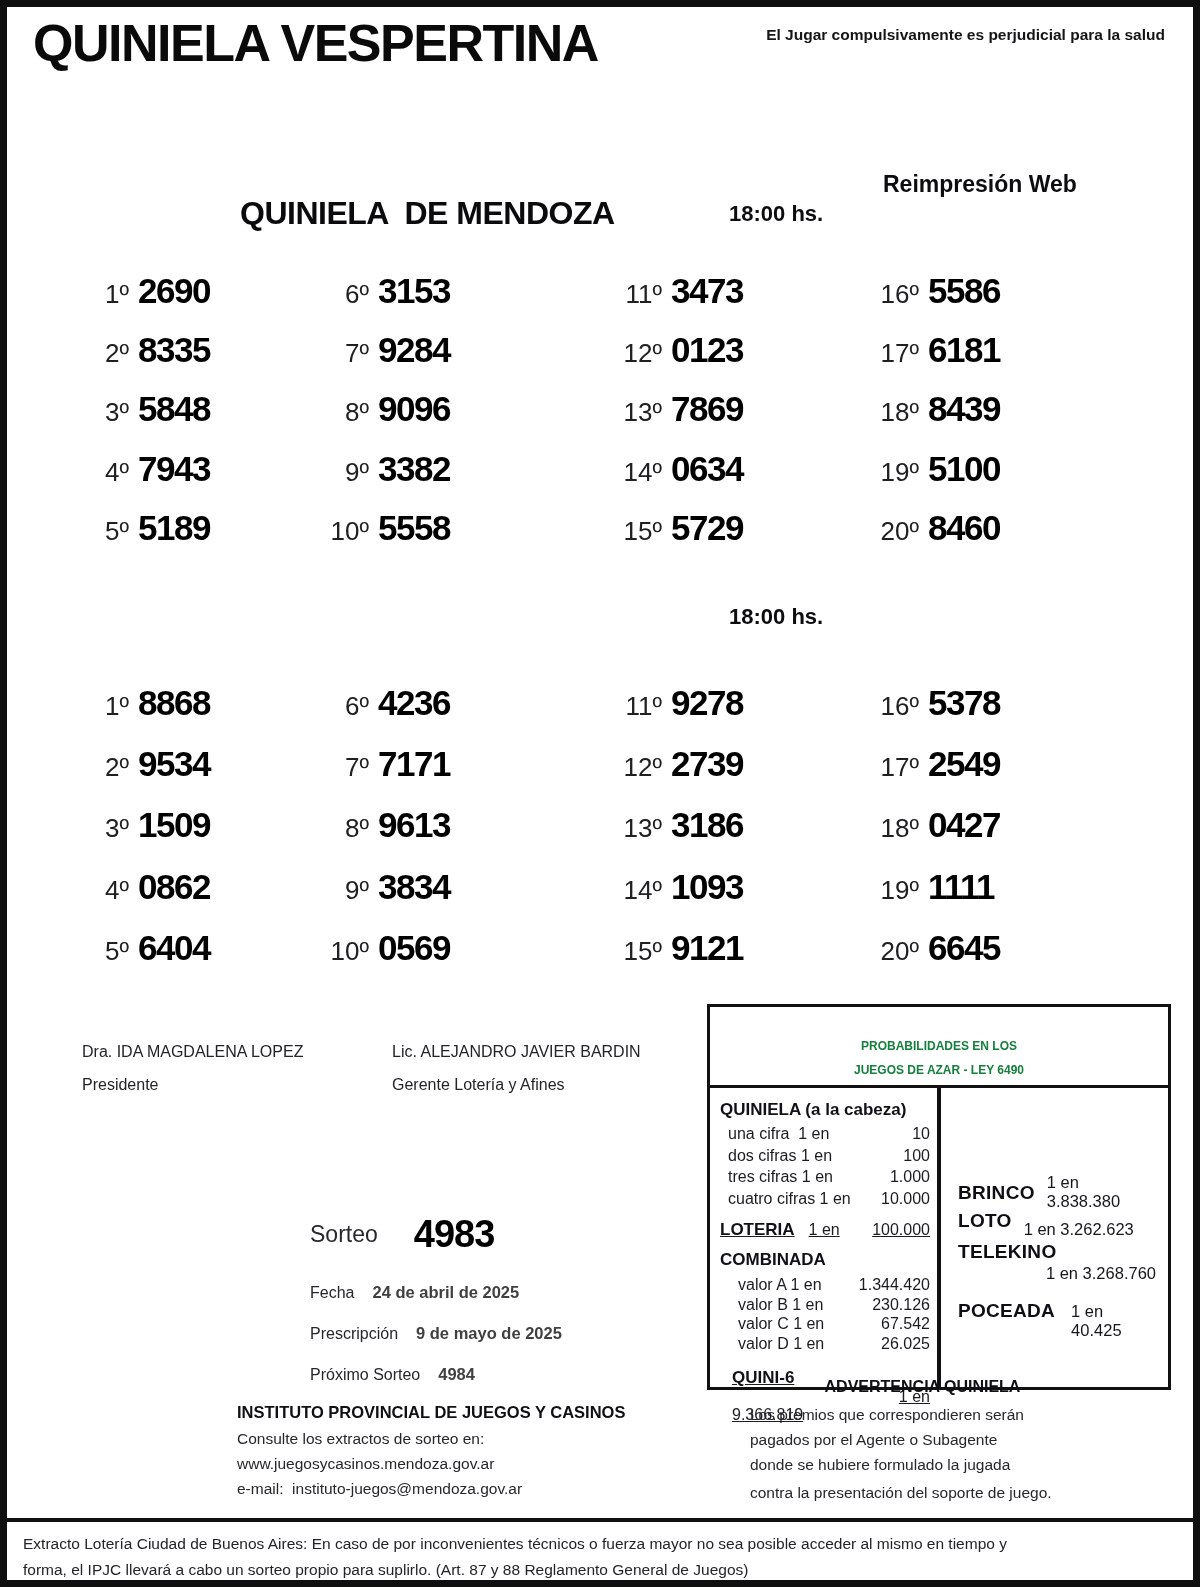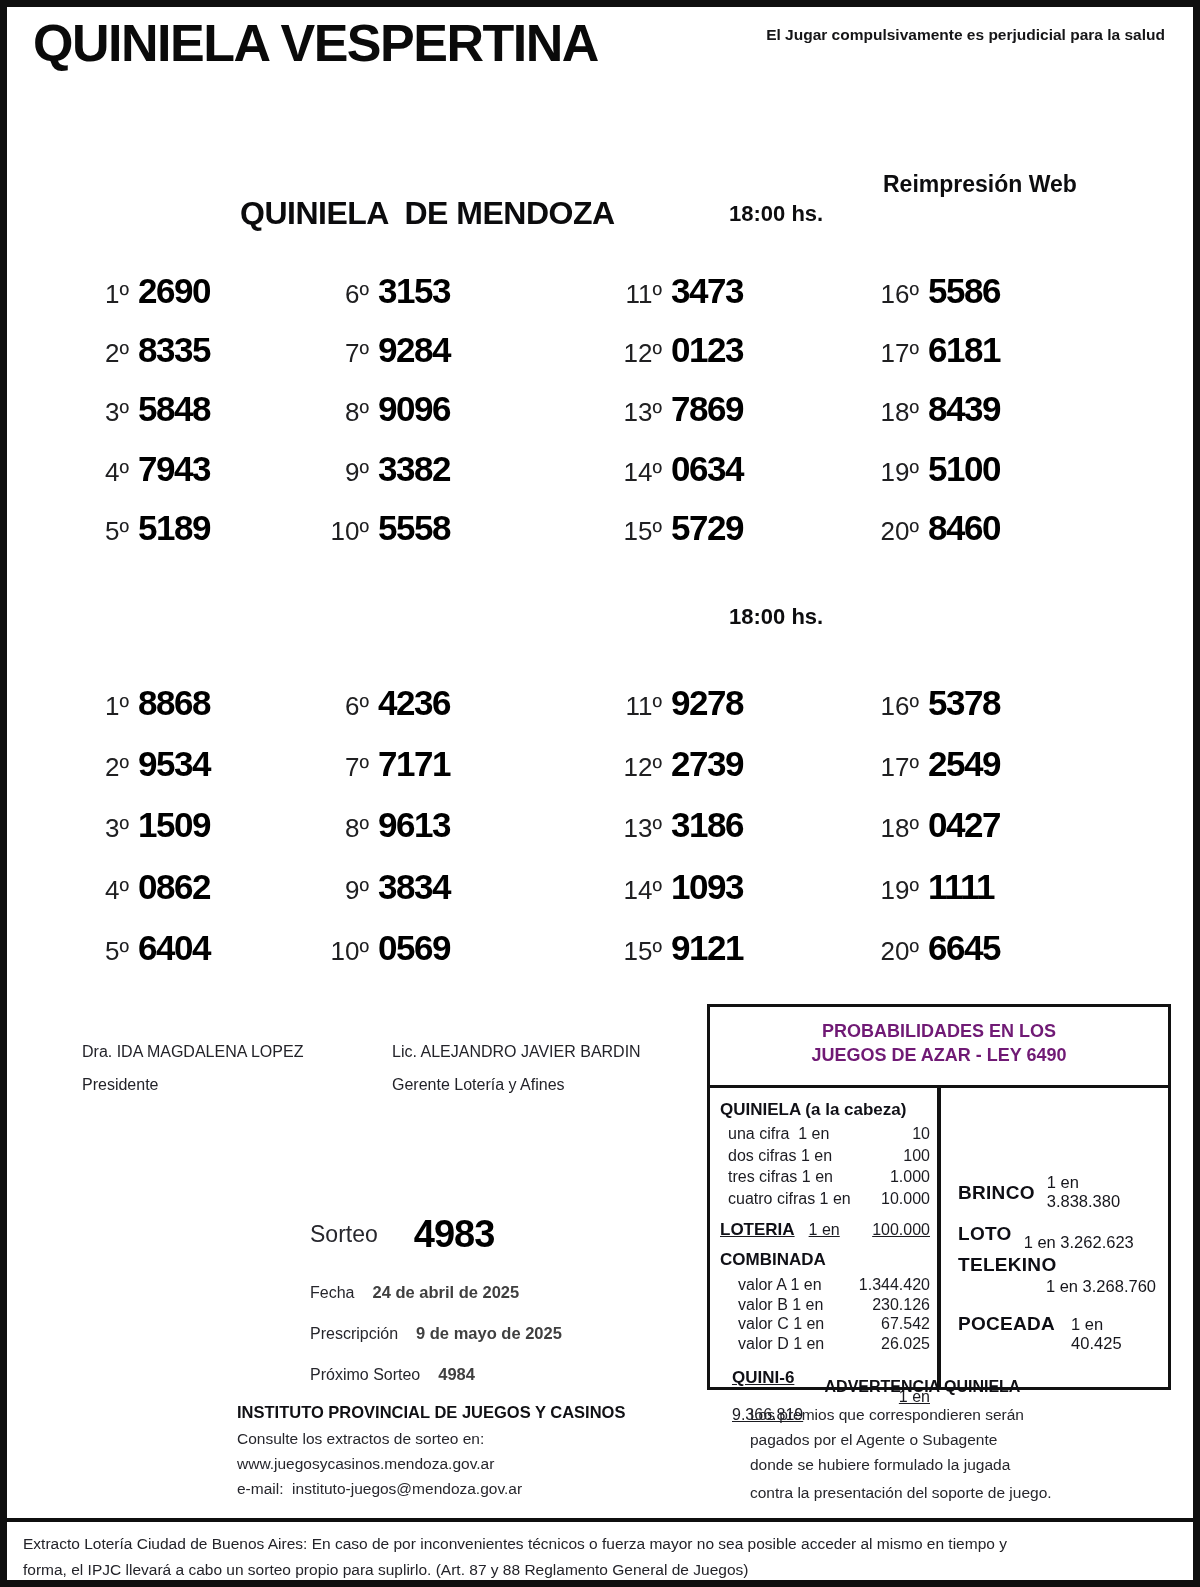--- a/index.html
+++ b/index.html
@@ -39,42 +39,42 @@
   .num { margin-left:9px; font-size:35px; font-weight:700; letter-spacing:-1.5px; color:#000; }
 
   
   .sig { top:1036px; font-size:16px; color:#232329; }
   #sig-1 { left:75px; }
   #sig-2 { left:385px; }
   .sig .sig-title { margin-top:15px; }
 
   
   .prob-box { left:700px; top:997px; width:464px; height:386px; box-sizing:border-box; border:3px solid #111; }
-  .prob-header { box-sizing:border-box; height:81px; border-bottom:3px solid #111; text-align:center; padding-top:12px; font-size:18px; font-weight:700; line-height:24px; color:#701a75; }
+  .prob-header { box-sizing:border-box; height:81px; border-bottom:3px solid #111; text-align:center; padding-top:27px; font-size:12px; font-weight:700; line-height:24px; color:#15803d; }
   .prob-body { display:flex; height:299px; }
   .prob-left { box-sizing:border-box; width:231px; border-right:4px solid #111; padding:6px 7px 0 10px; font-size:16px; color:#1b1b21; }
   .prob-right { flex:1; box-sizing:border-box; padding:78px 12px 0 17px; color:#16161c; }
   .p-head { font-size:17px; font-weight:700; color:#101016; margin:6px 0 3px 0; }
   .p-row { display:flex; line-height:21.5px; }
   .p-row .p-lbl { padding-left:8px; white-space:pre; }
   .p-row .p-val { margin-left:auto; }
   .p-flexrow { display:flex; align-items:baseline;text-decoration:underline; }
   .p-bold { font-size:17px; font-weight:700; color:#101016; }
   .p-mid { margin-left:14px; }
   .p-loteria { margin-top:10px; line-height:22px; }
   .p-comb-head { margin-top:9px; }
   .p-valor { line-height:19.5px; }
   .p-valor .p-lbl { padding-left:18px; }
   .p-valor-first { margin-top:5px; }
   .p-quini { margin-top:15px;flex-direction:column; }
   .gname { font-size:19px; font-weight:700; letter-spacing:0.3px; color:#0e0e14; }
   .gval { font-size:16.5px; }
   .game-inlinelow { display:flex; align-items:flex-end; }
   .game-inlinelow .gval { margin-left:12px; position:relative; top:7px; }
-  .g-loto { margin-top:19px; }
+  .g-loto { margin-top:6px; }
   .g-telekino { margin-top:9px; }
   .g-telekino .gval { display:block; text-align:right; margin-top:1px; }
   .g-poceada { margin-top:17px; display:flex; align-items:baseline; }
   .g-poceada .gval { margin-left:16px; }
 
   
   .draw-block { left:303px; top:1206px; }
   .draw-row1 { display:flex; align-items:center; }
   .sorteo-label { font-size:23px; color:#27272d; }
   .sorteo-number { font-size:38px; font-weight:700; letter-spacing:-1px; color:#000; margin-left:36px; }

